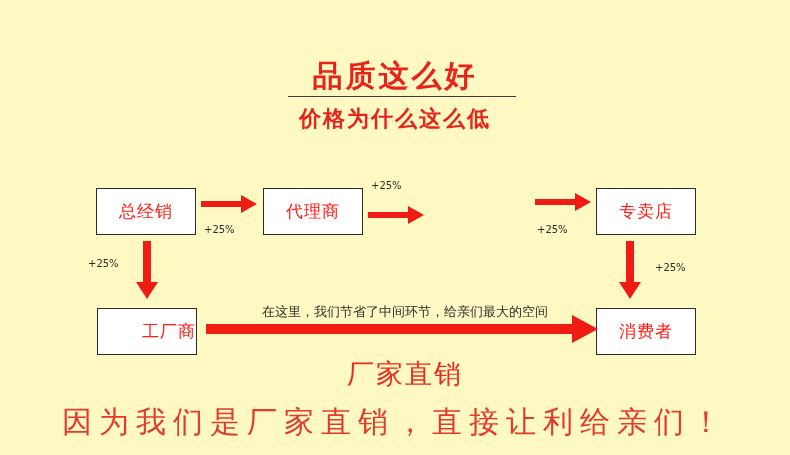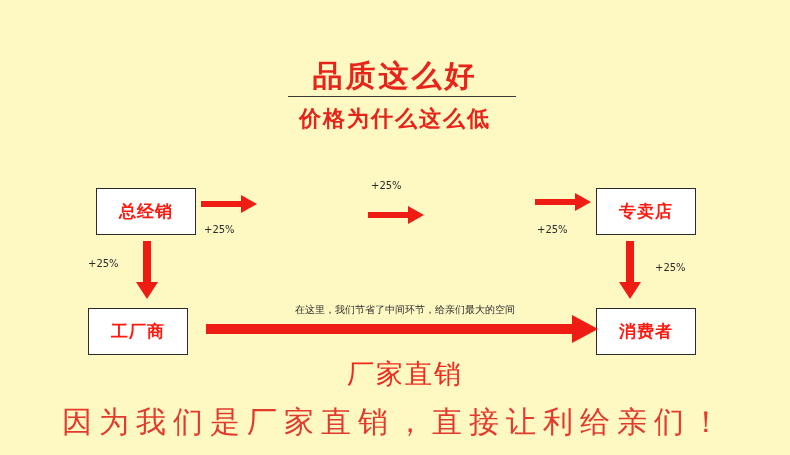--- a/index.html
+++ b/index.html
@@ -53,32 +53,32 @@
   }
 
   
   .node {
     position: absolute;
     box-sizing: border-box;
     border: 1px solid #2b2b2b;
     background: #ffffff;
     color: #ff1a10;
     font-size: 17px;
-    font-weight: bold;
+    font-weight: normal;
     letter-spacing: 1px;
     display: flex;
     align-items: center;
     justify-content: center;
     white-space: nowrap;
   }
   .n1 { left: 96px;  top: 188px; width: 100px; height: 47px; }
   .n2 { left: 263px; top: 188px; width: 100px; height: 47px; }
   .n3 { left: 430px; top: 188px; width: 100px; height: 47px; }
   .n4 { left: 596px; top: 188px; width: 100px; height: 47px; }
-  .n5 { left: 88px;  top: 308px; width: 100px; height: 47px; }
+  .n5 { left: 97px;  top: 308px; width: 100px; height: 47px; justify-content: flex-end; }
   .n6 { left: 596px; top: 308px; width: 100px; height: 47px; }
 
   
   .pct {
     position: absolute;
     color: #2b2b2b;
     font-size: 10px;
     letter-spacing: 0px;
     white-space: nowrap;
   }
@@ -98,21 +98,21 @@
   .a-big { left: 206px; top: 314px; }
 
   
   .mid-caption {
     position: absolute;
     left: 240px;
     top: 303px;
     width: 330px;
     text-align: center;
     color: #2b2b2b;
-    font-size: 10px;
+    font-size: 13px;
     letter-spacing: 0px;
     white-space: nowrap;
   }
   .direct-label {
     position: absolute;
     left: 240px;
     top: 340px;
     width: 330px;
     text-align: center;
     color: #ee2a1f;
@@ -140,20 +140,23 @@
 <body>
 
 <div id="page">
 
   <div class="title-main">品质这么好</div>
   <div class="title-rule"></div>
   <div class="title-sub">价格为什么这么低</div>
 
   <div class="node n1">
     <span>总经销</span>
+  </div>
+  <div class="node n2">
+    <span>代理商</span>
   </div>
   <div class="node n4">
     <span>专卖店</span>
   </div>
 
   <div class="node n5">
     <span>工厂商</span>
   </div>
   <div class="node n6">
     <span>消费者</span>

